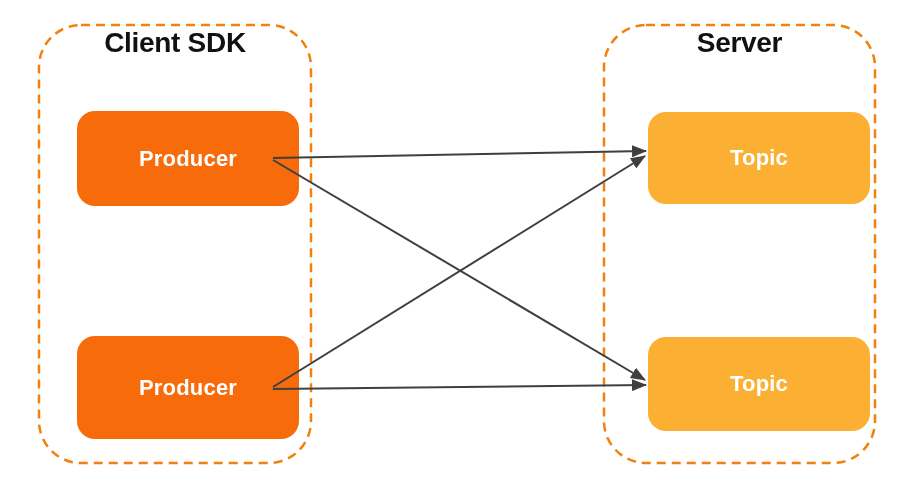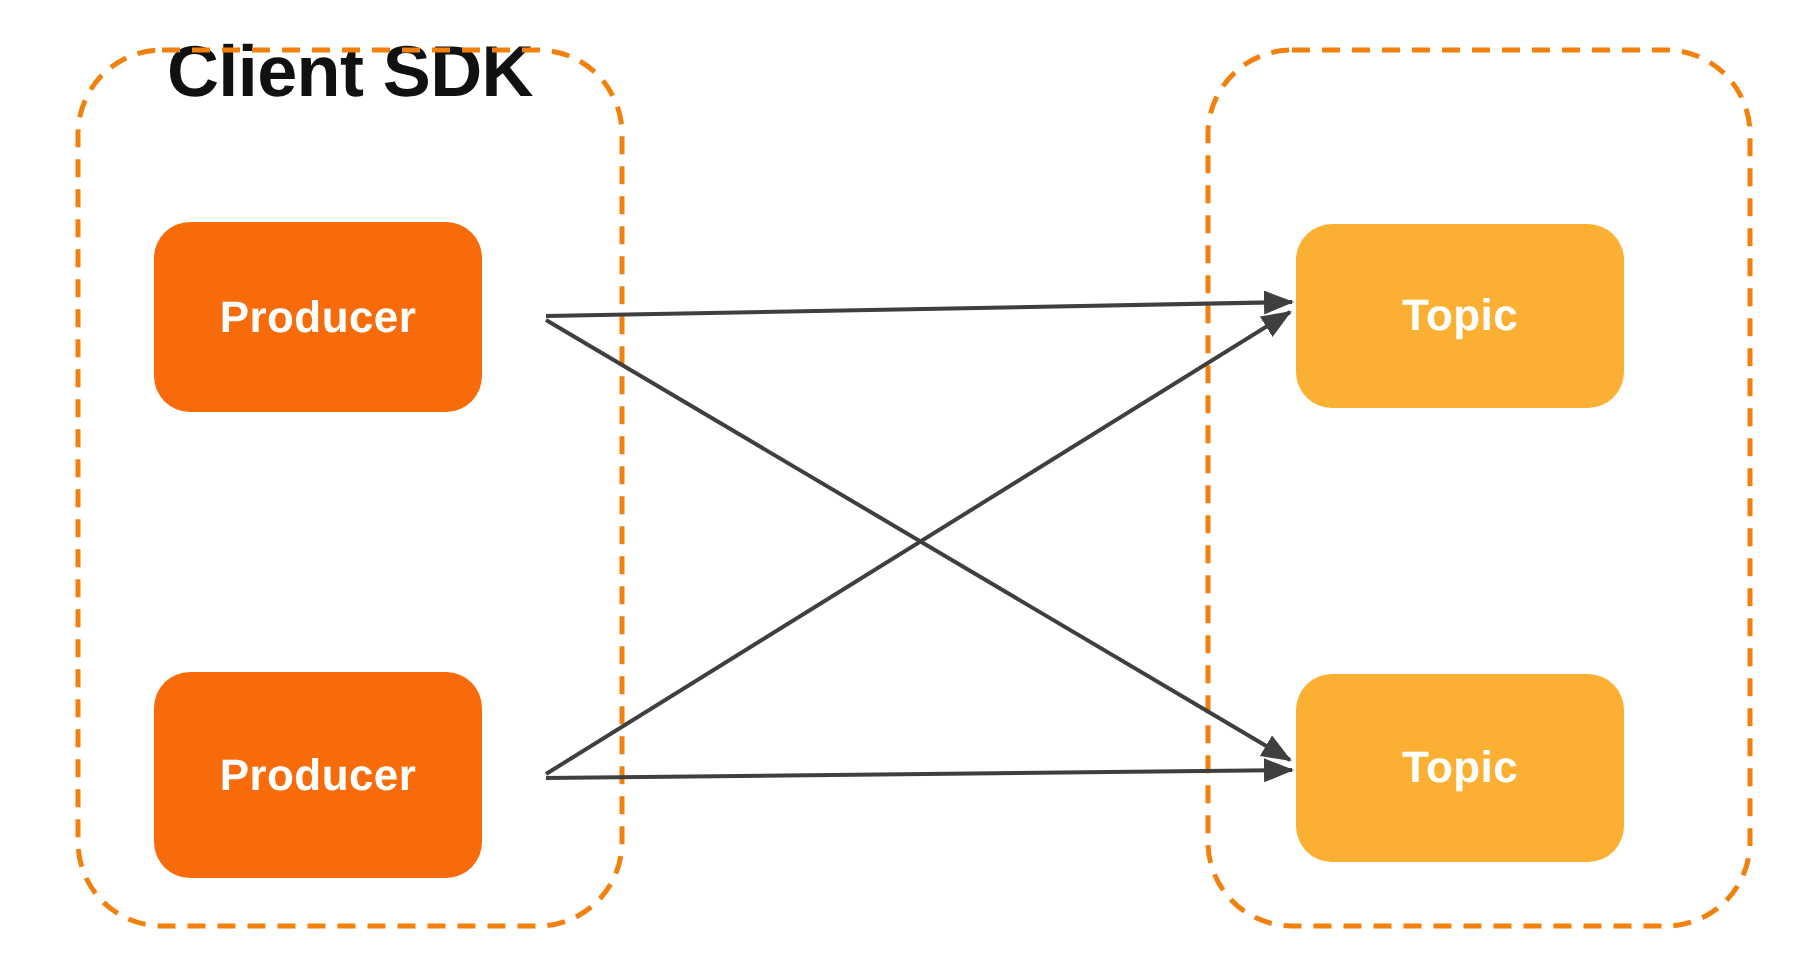--- a/index.html
+++ b/index.html
@@ -10,34 +10,34 @@
   }
   .canvas {
     position: relative;
     width: 902px;
     height: 481px;
     background: #ffffff;
     overflow: hidden;
   }
   .group-title {
     position: absolute;
-    top: 16px;
+    top: 28px;
     text-align: center;
-    font-size: 36px;
+    font-size: 28px;
     font-weight: 600;
     letter-spacing: -0.3px;
     color: var(--title-text, #111111);
     line-height: 1.1;
   }
   .title-client { left: 38px;  width: 274px; }
   .title-server { left: 603px; width: 273px; }
 
   .node {
     position: absolute;
-    width: 164px;
+    width: 222px;
     display: flex;
     align-items: center;
     justify-content: center;
     color: var(--node-text, #ffffff);
     font-size: 22px;
     font-weight: 700;
     letter-spacing: 0.2px;
     border-radius: 18px;
   }
   .producer { background: var(--producer-fill, #F76B0B); }
@@ -67,20 +67,21 @@
   }
   #arrowhead path { fill: var(--arrow, #3F3F3F); }
 </style>
 </head>
 <body>
 
 <div class="canvas">
 
   <div class="group-title title-client">Client SDK</div>
 
+  <div class="group-title title-server">Server</div>
 
   <div class="node producer" id="producer-1">Producer</div>
 
   <div class="node producer" id="producer-2">Producer</div>
 
   <div class="node topic" id="topic-1">Topic</div>
 
   <div class="node topic" id="topic-2">Topic</div>
 
   <svg class="overlay" viewBox="0 0 902 481">

